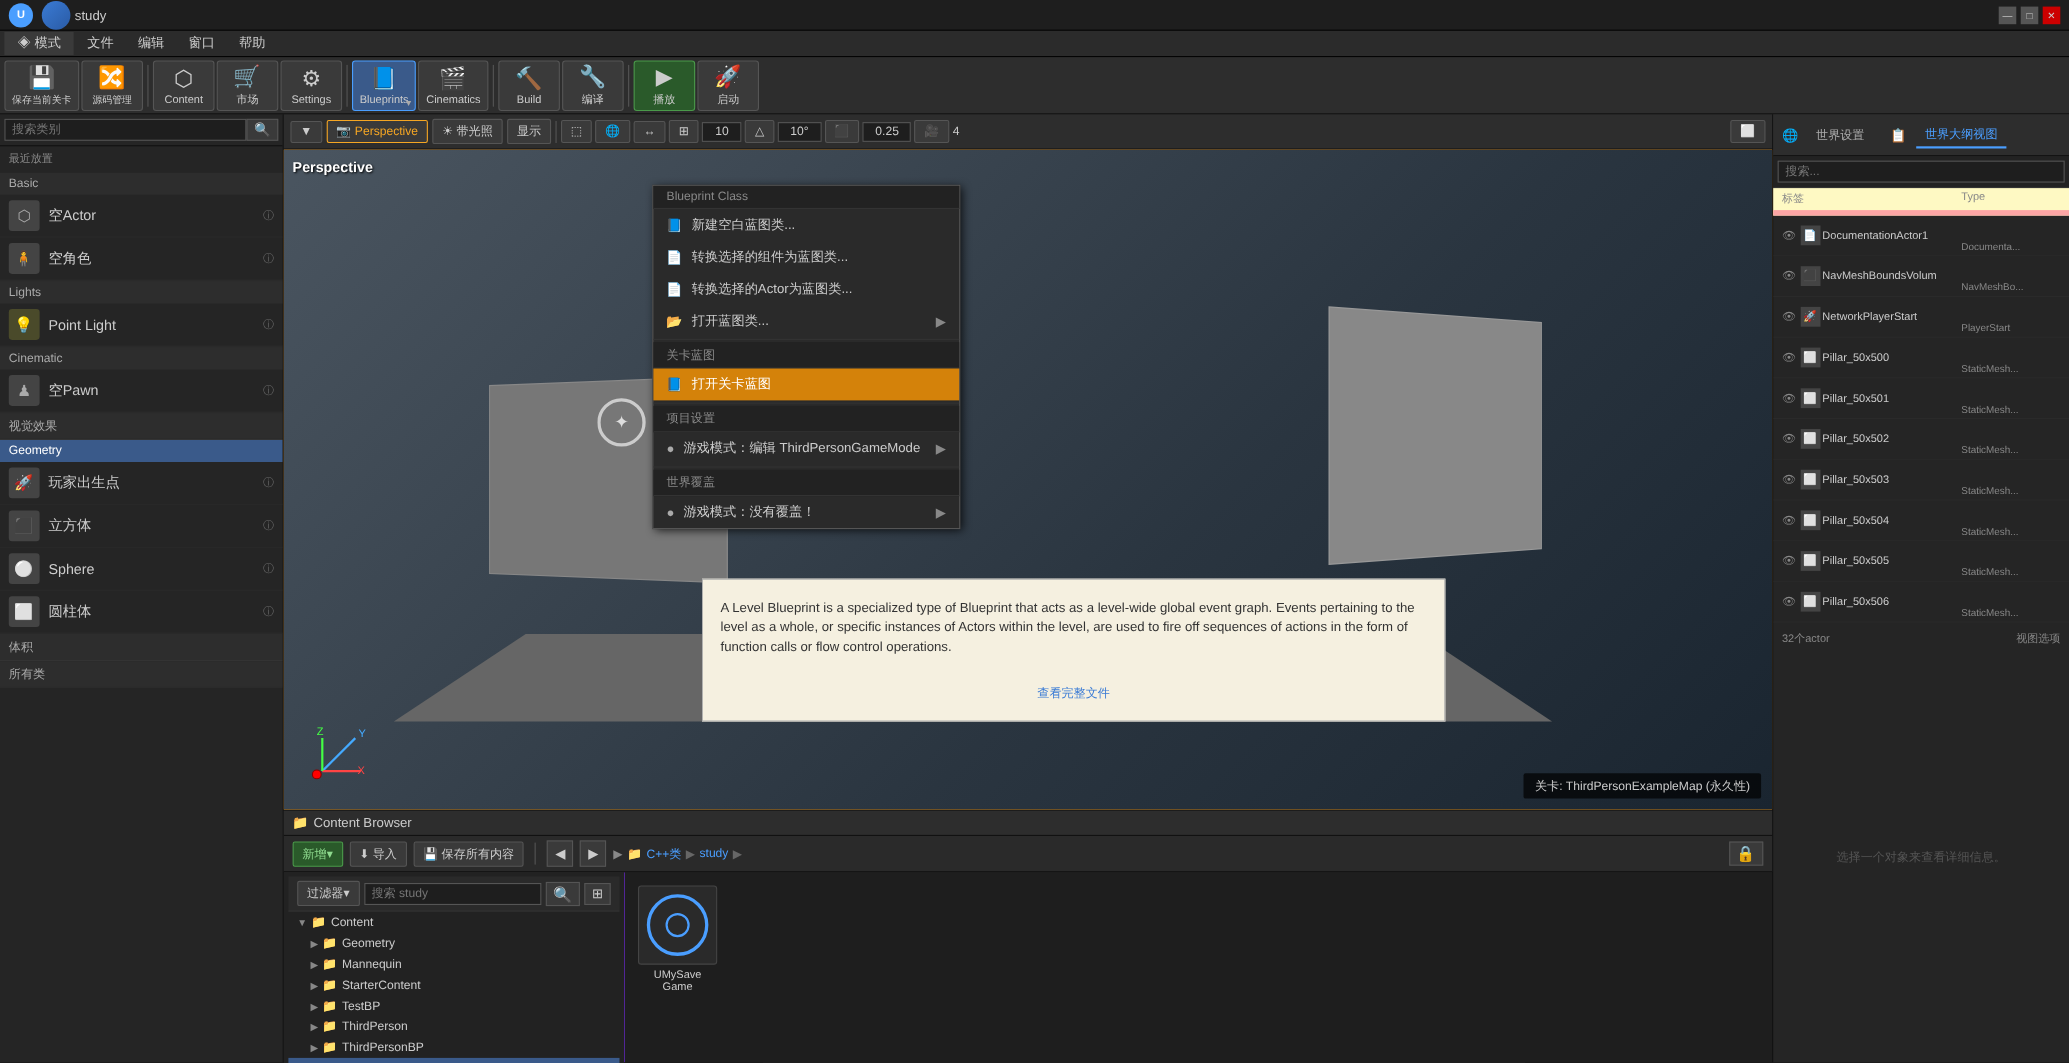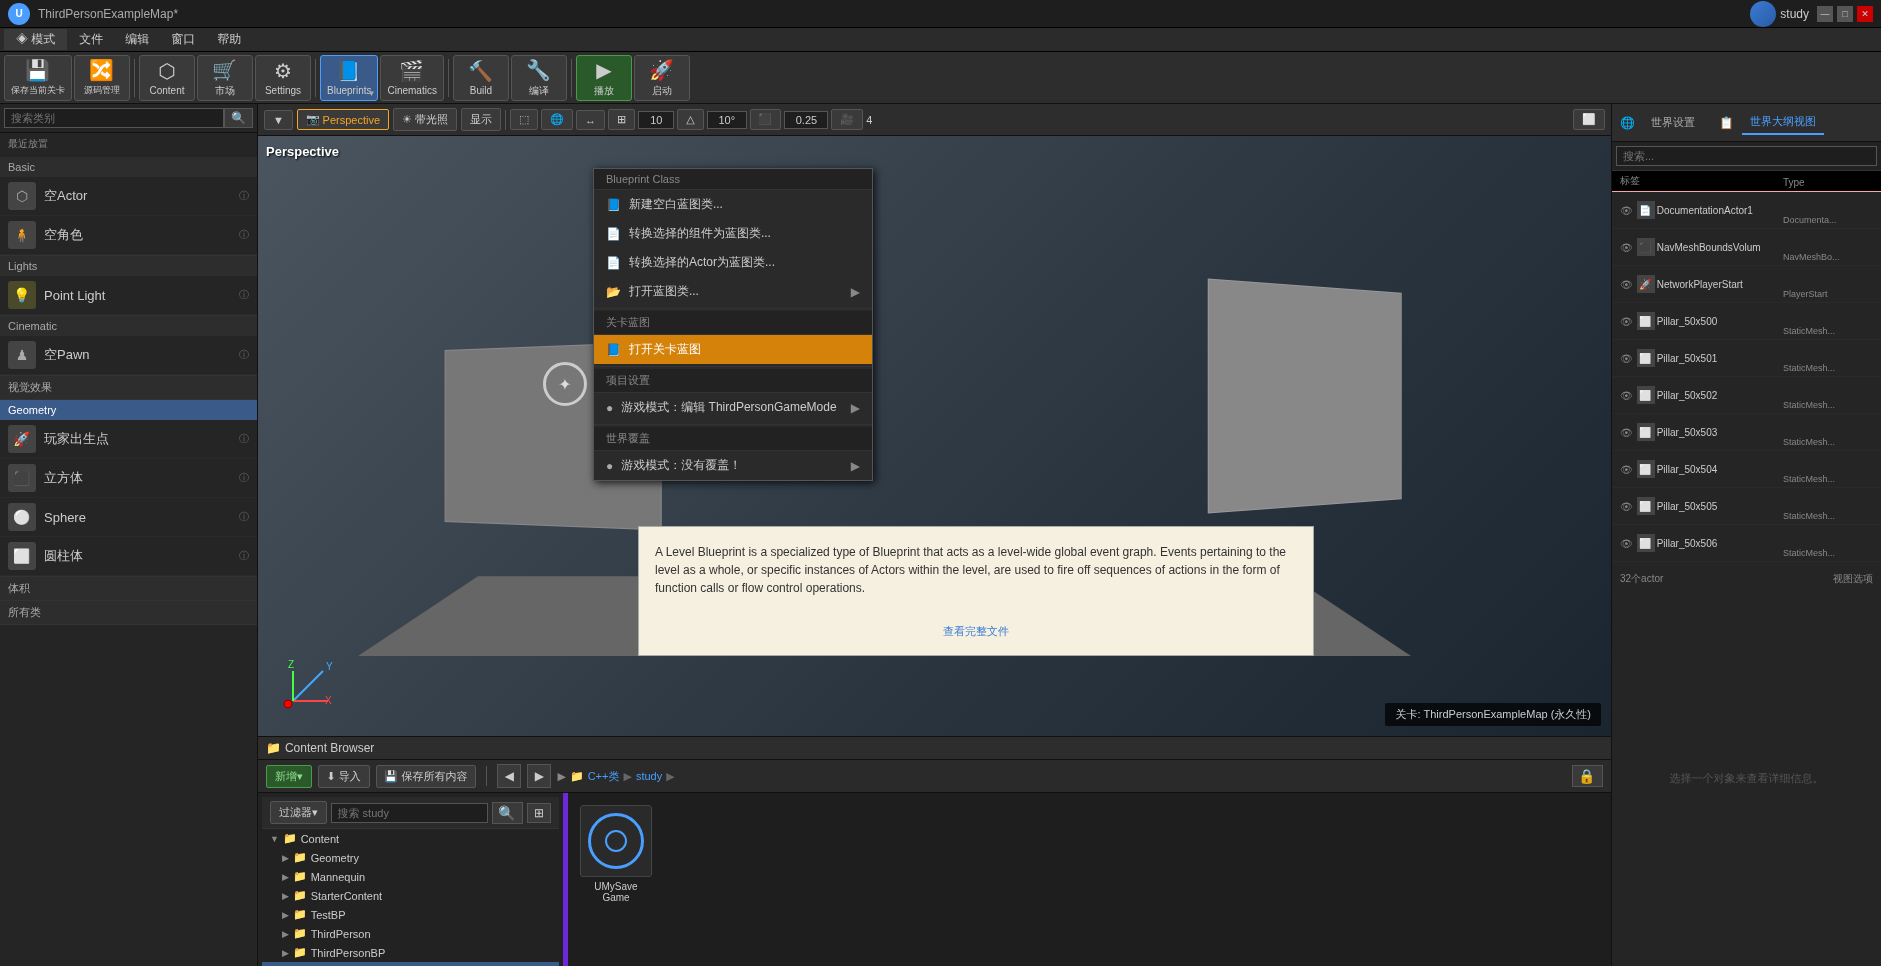--- a/index.html
+++ b/index.html
@@ -84,39 +84,39 @@
     .cb-btn { background: #3a3a3a; border: 1px solid #555; padding: 3px 8px; color: #ccc; cursor: pointer; font-size: 11px; border-radius: 2px; display: flex; align-items: center; gap: 3px; }
     .cb-btn.green { background: #2a5a2a; border-color: #4a9a4a; color: #8eda8e; }
     .cb-nav-btn { width: 24px; height: 24px; background: #3a3a3a; border: 1px solid #555; color: #ccc; display: flex; align-items: center; justify-content: center; cursor: pointer; font-size: 12px; }
     .cb-path { display: flex; align-items: center; gap: 4px; color: #ccc; font-size: 11px; }
     .cb-path-seg { cursor: pointer; color: #4a9eff; }
     .cb-path-sep { color: #666; }
     .cb-search { flex: 1; background: #1e1e1e; border: 1px solid #555; color: #ccc; padding: 3px 6px; font-size: 11px; }
     .lock-btn { margin-left: auto; background: #3a3a3a; border: 1px solid #555; color: #aaa; padding: 2px 6px; cursor: pointer; font-size: 14px; }
 
     #content-browser-main { display: flex; flex: 1; overflow: hidden; }
-    #cb-tree { width: 310px; background: #222; border-right: 5px solid #6d28d9; overflow-y: auto; padding: 4px; }
+    #cb-tree { width: 310px; background: #222; border-right: 1px solid #6d28d9; overflow-y: auto; padding: 4px; }
     .tree-item { padding: 3px 8px; cursor: pointer; color: #ccc; font-size: 11px; display: flex; align-items: center; gap: 4px; }
     .tree-item.active { background: #3a5a8a; color: white; }
     .tree-expand { color: #888; font-size: 9px; }
     .tree-indent1 { padding-left: 20px; }
 
     #cb-content { flex: 1; background: #1e1e1e; overflow: auto; padding: 8px; display: flex; gap: 8px; align-items: flex-start; }
     .asset-item { width: 80px; display: flex; flex-direction: column; align-items: center; gap: 4px; cursor: pointer; padding: 4px; }
     .asset-thumb { width: 72px; height: 72px; background: #2a2a2a; border: 1px solid #444; border-radius: 3px; display: flex; align-items: center; justify-content: center; }
     .asset-label { color: #ccc; font-size: 10px; text-align: center; }
 
     
     #right-panel { width: 270px; background: #252525; border-left: 1px solid #111; display: flex; flex-direction: column; }
     #right-panel-header { display: flex; justify-content: space-between; align-items: center; padding: 6px 8px; background: #2d2d2d; border-bottom: 1px solid #111; }
     .right-tab { padding: 4px 8px; color: #aaa; cursor: pointer; font-size: 11px; }
     .right-tab.active { color: #4a9eff; border-bottom: 2px solid #4a9eff; }
     #right-search { padding: 4px; background: #222; border-bottom: 1px solid #333; }
     #right-search input { width: 100%; background: #1e1e1e; border: 1px solid #555; color: #ccc; padding: 3px 6px; font-size: 11px; }
-    .actor-list-header { display: flex; padding: 3px 8px; background: #000000; border-bottom: 1px solid #fca5a5; color: #888; font-size: 10px; align-items: flex-end; }
+    .actor-list-header { display: flex; padding: 3px 8px; background: #fef9c3; border-bottom: 5px solid #fca5a5; color: #888; font-size: 10px; }
     .actor-list-header .col-tag { width: 20px; }
     .actor-row { display: flex; align-items: center; padding: 3px 8px; border-bottom: 1px solid #2a2a2a; cursor: pointer; font-size: 10px; color: #ccc; gap: 2px; }
     .actor-row .col-icon { width: 18px; height: 18px; background: #444; display: flex; align-items: center; justify-content: center; color: #aaa; font-size: 10px; flex-shrink: 0; }
     .actor-row .col-vis { color: #888; font-size: 10px; margin-right: 2px; }
     .actor-row .col-name { flex: 1; }
     .actor-row .col-type-val { width: 90px; color: #888; font-size: 9px; margin-top: 20px; }
     .actor-count { padding: 4px 8px; color: #888; font-size: 10px; display: flex; align-items: center; gap: 6px; }
     .details-placeholder { flex: 1; display: flex; align-items: center; justify-content: center; color: #555; font-size: 11px; }
 
     .yellow-outline { outline: 2px solid #d4820a; outline-offset: -2px; }
@@ -130,21 +130,20 @@
     
     #viewport-container { position: relative; flex: 1; display: flex; flex-direction: column; }
   </style>
 </head>
 <body>
 
 <div id="titlebar">
   <div class="logo">
     <span>U</span>
   </div>
-  <span class="app-title">ThirdPersonExampleMap*</span>
   <div class="user-section">
     <div class="user-avatar" style="background:linear-gradient(135deg,#3a7bd5,#2a5ba5);"></div>
     <span class="username">study</span>
   </div>
   <div class="window-controls">
     <span>—</span>
     <span>□</span>
     <span style="background:#c00;">✕</span>
   </div>
 </div>

